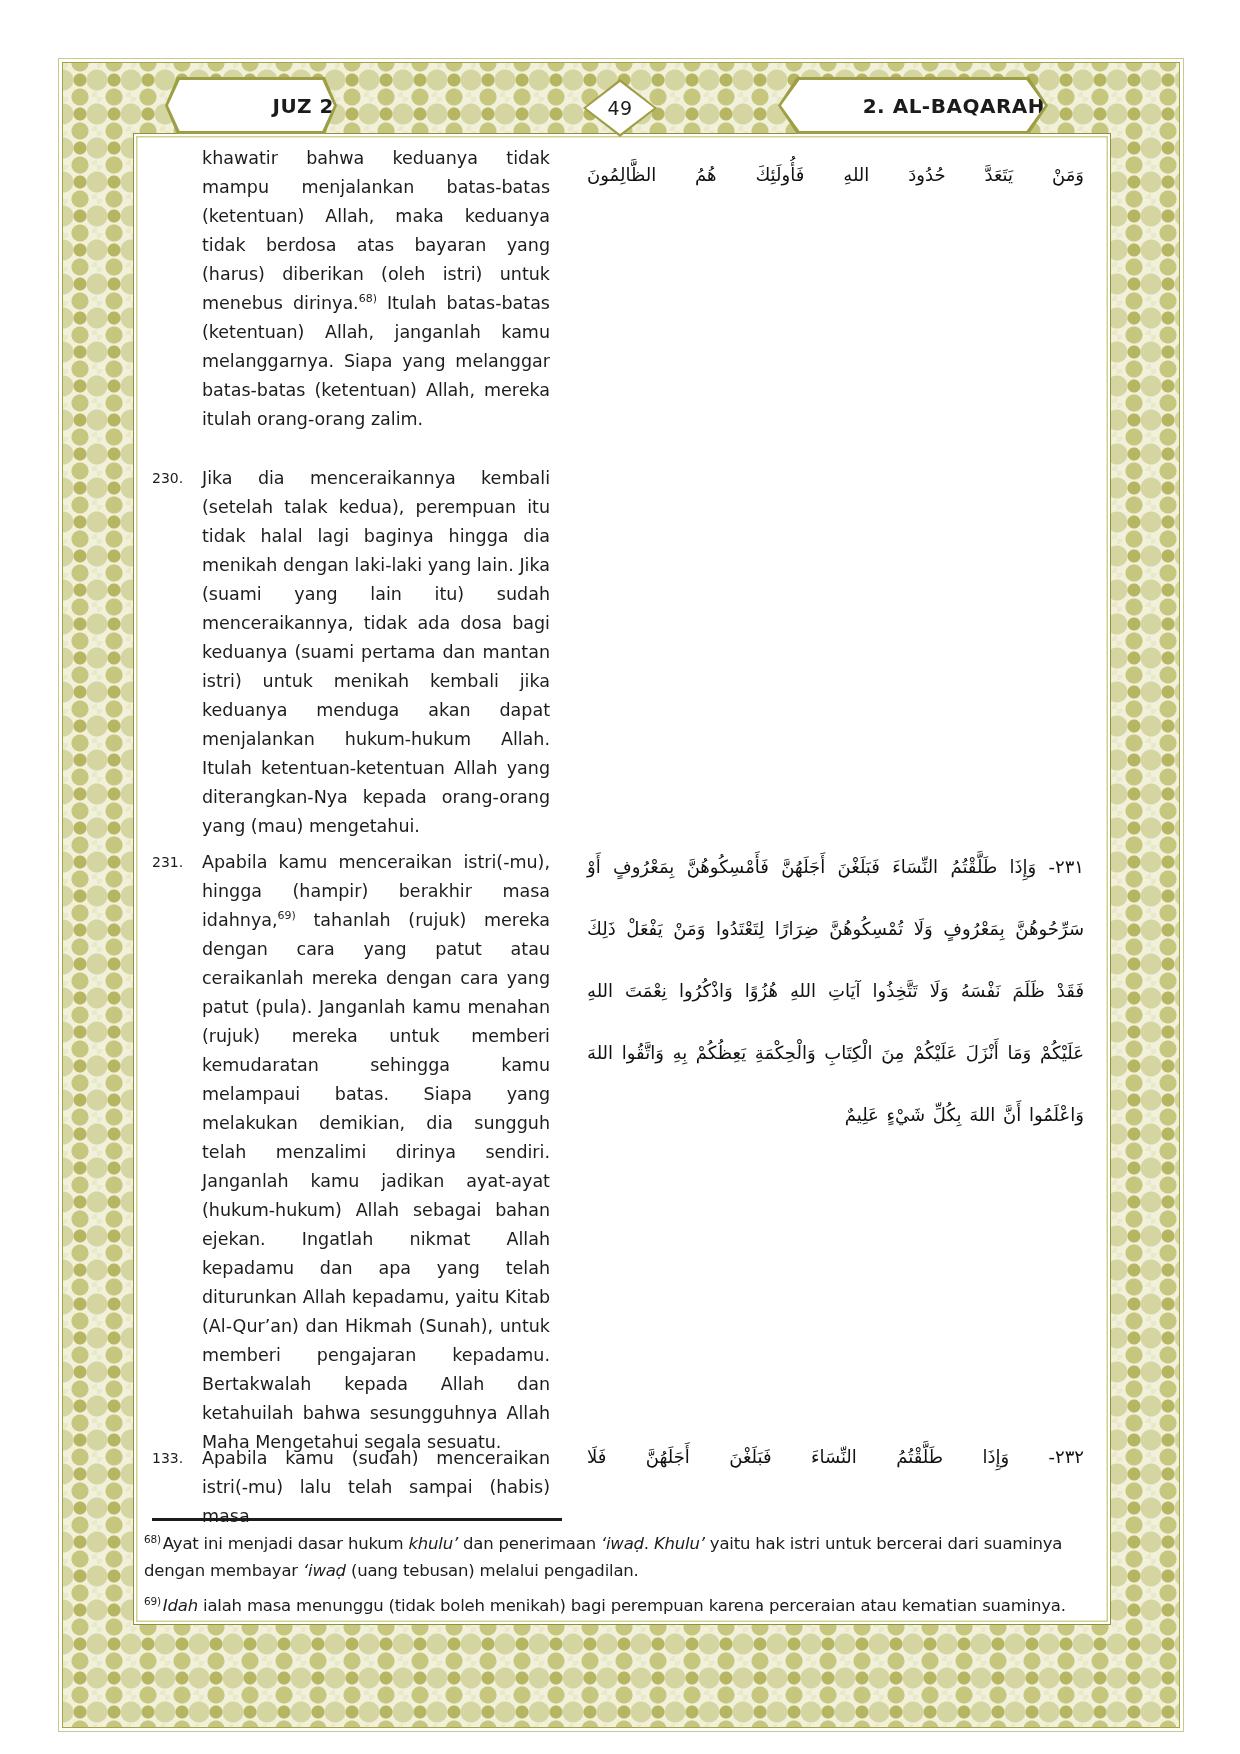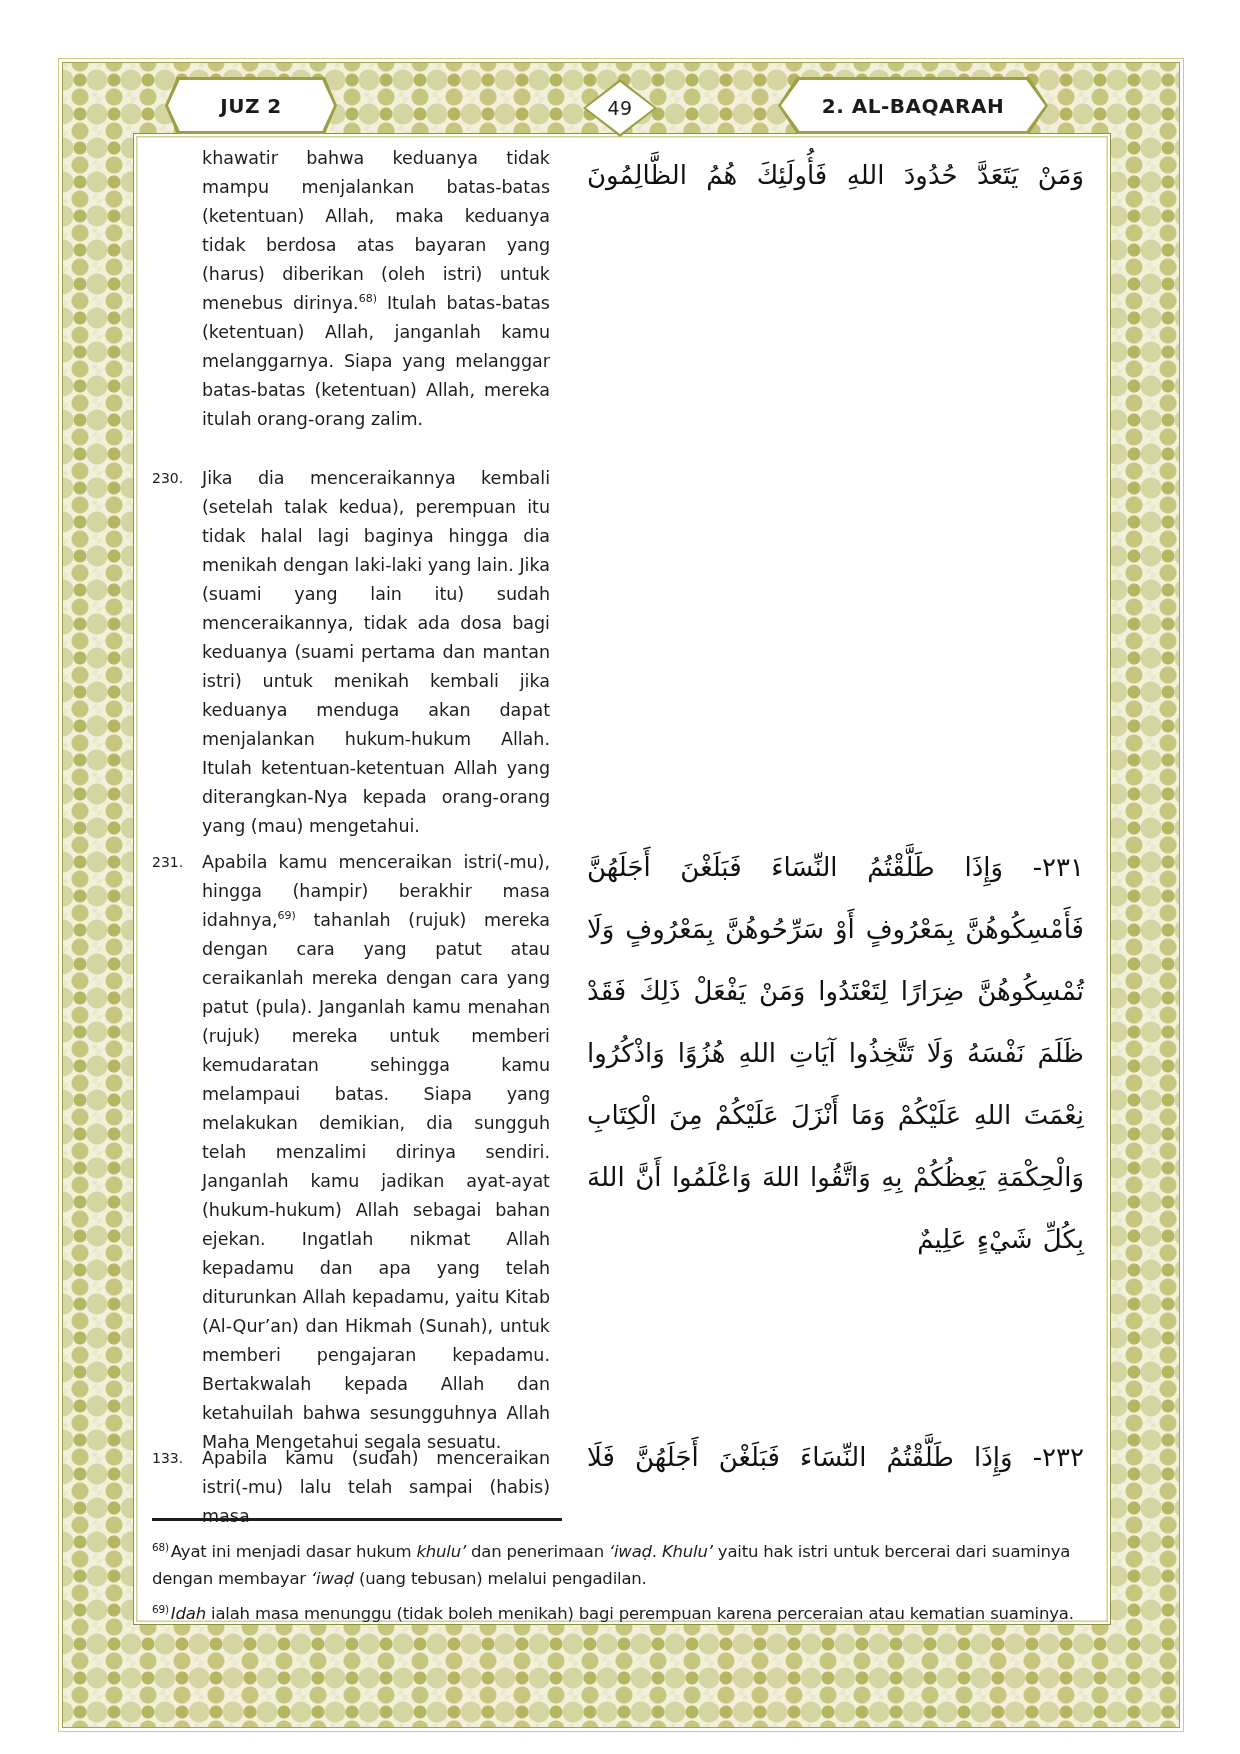--- a/index.html
+++ b/index.html
@@ -26,45 +26,45 @@
   .panel{
     position:absolute;left:70px;top:70px;width:976px;height:1490px;
     background:#ffffff;border:1.5px solid #8f8f3c;
     box-shadow:inset 0 0 0 2px #ffffff, inset 0 0 0 3.5px #cfcf8e;
   }
   
   .badge{position:absolute;z-index:6;}
   .hex{clip-path:polygon(0% 50%,7% 0%,93% 0%,100% 50%,93% 100%,7% 100%);background:#9e9e46;}
   .hex .badge-inner{position:absolute;left:3px;top:3px;right:3px;bottom:3px;
     clip-path:polygon(0% 50%,7% 0%,93% 0%,100% 50%,93% 100%,7% 100%);
-    background:#ffffff;display:flex;align-items:center;justify-content:center;}
+    background:#ffffff;display:flex;align-items:center;justify-content:flex-end;}
   .diamond{clip-path:polygon(50% 0%,100% 50%,50% 100%,0% 50%);background:#9e9e46;}
   .diamond .badge-inner{position:absolute;left:3px;top:3px;right:3px;bottom:3px;
     clip-path:polygon(50% 0%,100% 50%,50% 100%,0% 50%);
     background:#ffffff;display:flex;align-items:center;justify-content:center;}
   .badge-juz{left:165px;top:77px;width:172px;height:57px;}
   .badge-page{left:583px;top:79px;width:74px;height:58px;}
   .badge-surah{left:778px;top:77px;width:270px;height:57px;}
   .badge-label{font-weight:bold;font-size:20px;letter-spacing:.5px;color:#1b1b1b;}
   .badge-page .badge-label{font-weight:normal;font-size:19px;}
   
   .vrow{position:absolute;display:flex;left:18px;width:398px;}
   .vnum{width:50px;flex:0 0 50px;font-size:14px;line-height:29px;}
   .vtext{margin:0;flex:1;font-size:17.5px;line-height:29px;text-align:justify;}
   .vtext sup{font-size:11px;line-height:0;}
   
   .arab{
     position:absolute;left:453px;width:497px;direction:rtl;
-    font-family:"DejaVu Sans",sans-serif;font-size:26px;line-height:62px;
+    font-family:"DejaVu Sans",sans-serif;font-size:18px;line-height:62px;
     text-align:justify;color:#111;word-spacing:2px;
   }
   .arab.stretch{text-align-last:justify;}
   
   .divider{position:absolute;left:18px;top:1384px;width:410px;height:2.5px;background:#1c1c1c;}
-  .fn{position:absolute;left:10px;width:952px;margin:8px;font-size:16.5px;line-height:27px;letter-spacing:-0.2px;}
+  .fn{position:absolute;left:10px;width:952px;margin:0;font-size:16.5px;line-height:27px;letter-spacing:-0.2px;}
   .fn sup{font-size:10.5px;line-height:0;margin-right:2px;}
   .fn i{font-style:italic;}
 </style>
 </head>
 <body>
 
 <div class="frame">
 
   <div class="panel">
 

